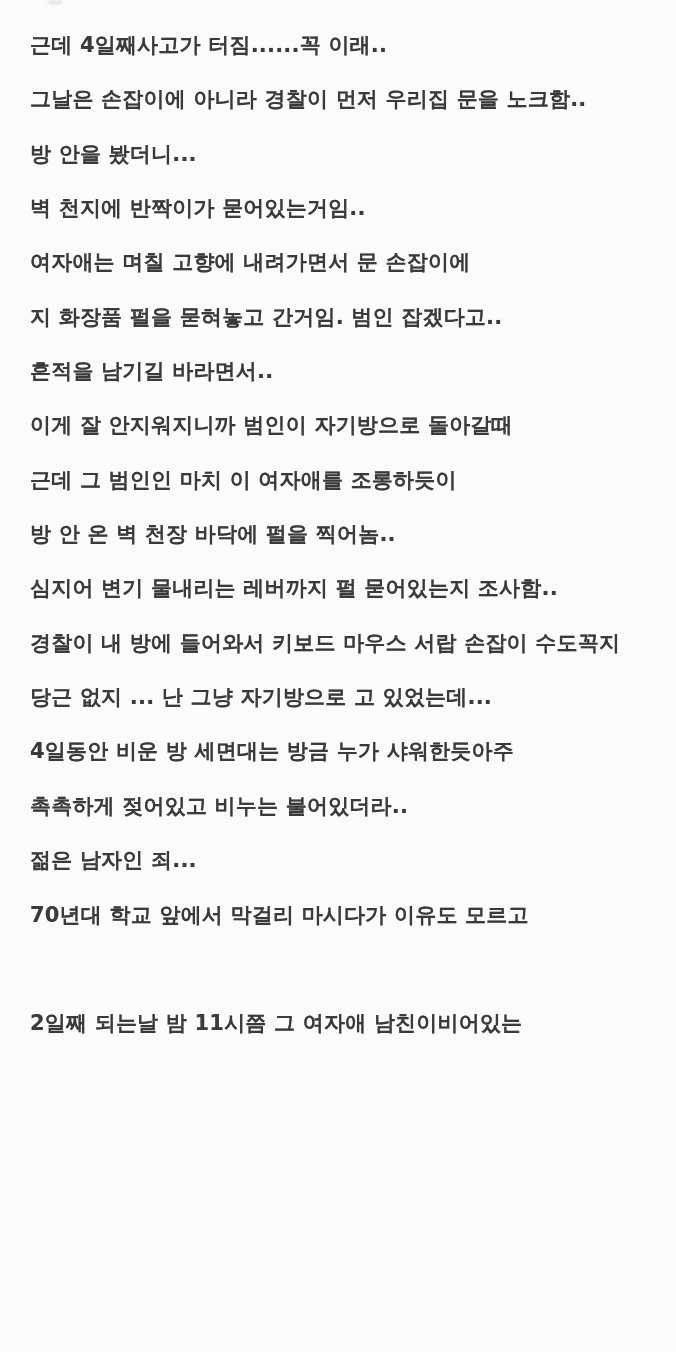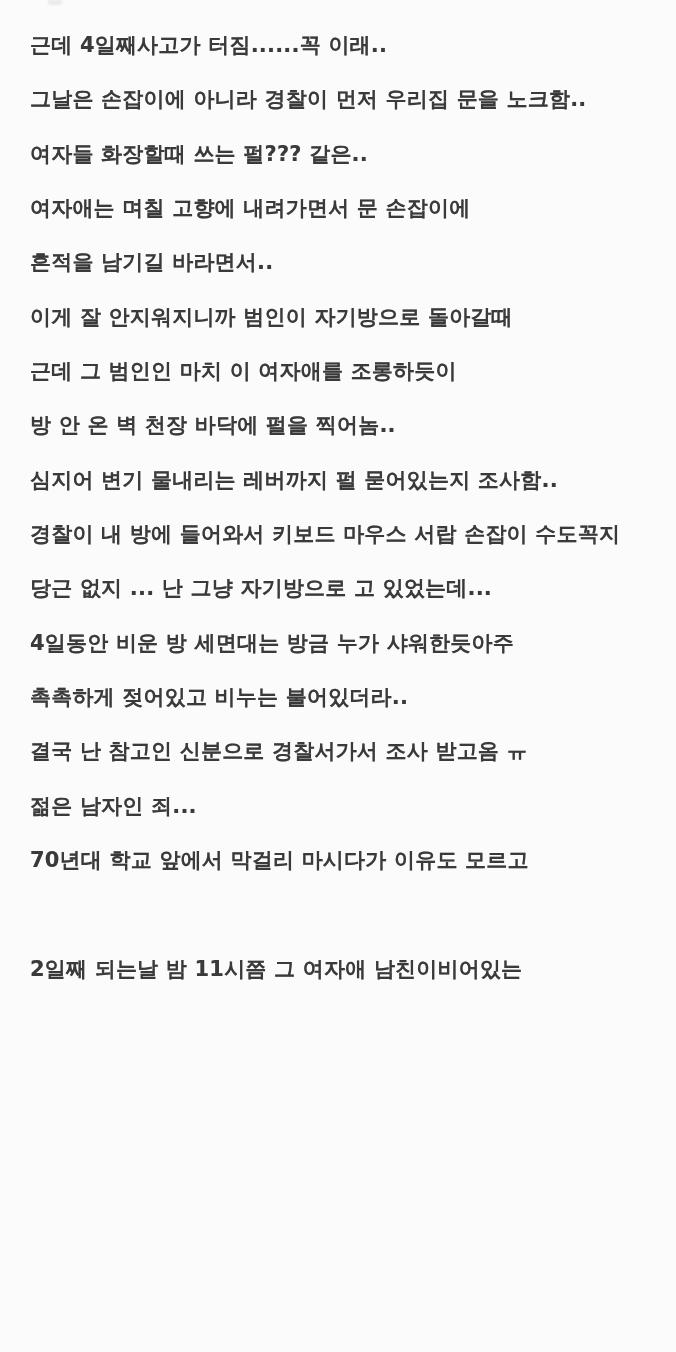--- a/index.html
+++ b/index.html
@@ -50,30 +50,31 @@
   }
 </style>
 </head>
 <body>
 
 <div class="page">
   <div class="crop-artifact"></div>
   <div class="post-text">
     <div class="line">근데 4일째사고가 터짐......꼭 이래..</div>
     <div class="line">그날은 손잡이에 아니라 경찰이 먼저 우리집 문을 노크함..</div>
-    <div class="line">여자들 화장할때 쓰는 펄??? 같은..</div>
+    <div class="line">방 안을 봤더니...</div>
+    <div class="line">벽 천지에 반짝이가 묻어있는거임..</div>
     <div class="line">여자애는 며칠 고향에 내려가면서 문 손잡이에</div>
+    <div class="line">지 화장품 펄을 묻혀놓고 간거임. 범인 잡겠다고..</div>
     <div class="line">흔적을 남기길 바라면서..</div>
     <div class="line">이게 잘 안지워지니까 범인이 자기방으로 돌아갈때</div>
     <div class="line">근데 그 범인인 마치 이 여자애를 조롱하듯이</div>
     <div class="line">방 안 온 벽 천장 바닥에 펄을 찍어놈..</div>
     <div class="line">심지어 변기 물내리는 레버까지 펄 묻어있는지 조사함..</div>
     <div class="line">경찰이 내 방에 들어와서 키보드 마우스 서랍 손잡이 수도꼭지</div>
     <div class="line">당근 없지 ... 난 그냥 자기방으로 고 있었는데...</div>
     <div class="line">4일동안 비운 방 세면대는 방금 누가 샤워한듯아주</div>
     <div class="line">촉촉하게 젖어있고 비누는 불어있더라..</div>
-    <div class="line">결국 난 참고인 신분으로 경찰서가서 조사 받고옴 ㅠ</div>
     <div class="line">젊은 남자인 죄...</div>
     <div class="line">70년대 학교 앞에서 막걸리 마시다가 이유도 모르고</div>
     <div class="line spacer"></div>
     <div class="line">2일째 되는날 밤 11시쯤 그 여자애 남친이비어있는</div>
   </div>
 </div>
 
 </body></html>

